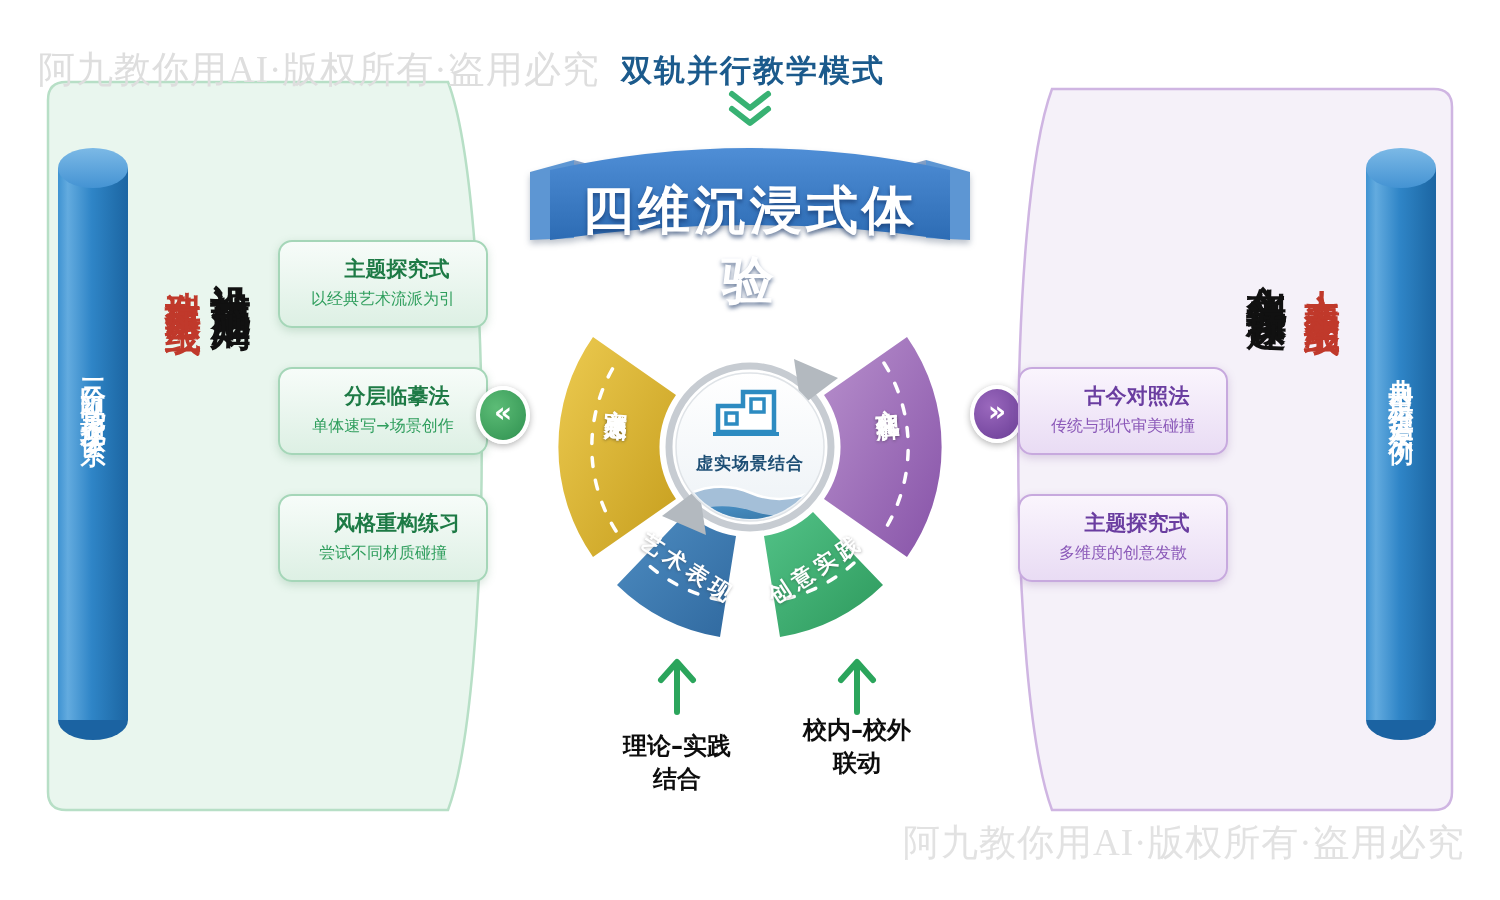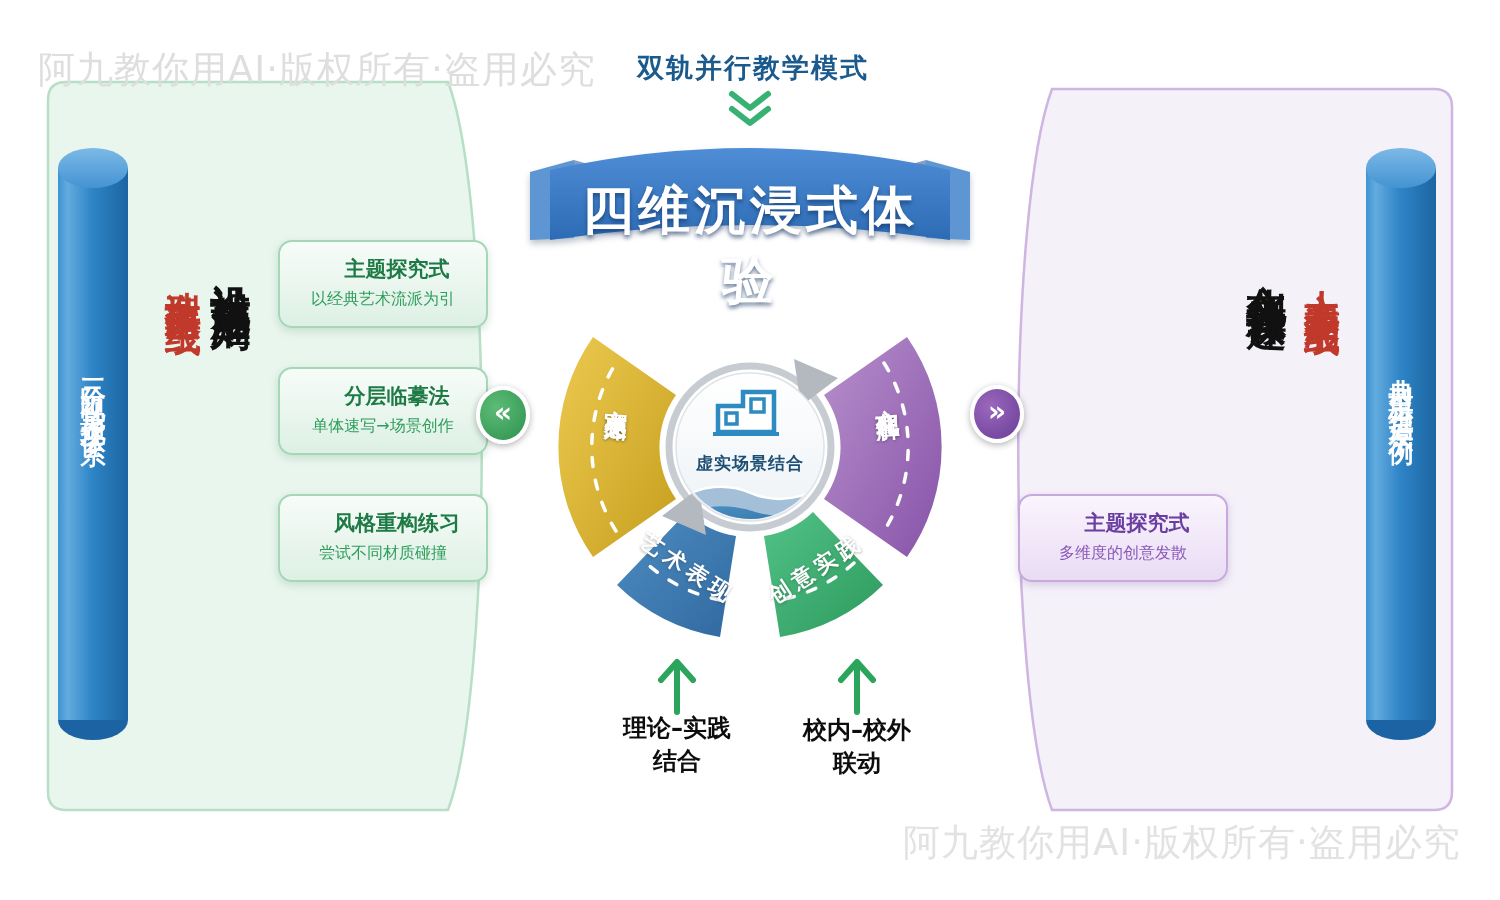--- a/index.html
+++ b/index.html
@@ -1,20 +1,20 @@
 <!DOCTYPE html>
 <html><head>
 <meta charset="utf-8">
 <style>
   html,body{margin:0;padding:0;background:#ffffff;}
   .stage{position:relative;width:1500px;height:900px;overflow:hidden;background:#ffffff;
          font-family:"DejaVu Sans","Liberation Sans",sans-serif;}
   .abs{position:absolute;}
-  .watermark{position:absolute;color:#dedede;font-size:37px;letter-spacing:1px;white-space:nowrap;}
-  .page-title{position:absolute;color:#1b5a8c;font-size:27px;font-weight:bold;text-align:center;letter-spacing:2px;font-family:Liberation Mono, monospace;}
+  .watermark{position:absolute;color:#dedede;font-size:37px;letter-spacing:1px;white-space:nowrap;font-family:Liberation Serif, serif;}
+  .page-title{position:absolute;color:#1b5a8c;font-size:31px;font-weight:bold;text-align:center;letter-spacing:2px;font-family:Liberation Mono, monospace;}
   .banner-title{position:absolute;color:#ffffff;font-size:52px;font-weight:bold;text-align:center;letter-spacing:4px;
                 text-shadow:0 3px 4px rgba(15,45,95,.6);}
   .workshop{position:absolute;color:#141414;font-size:28px;font-weight:bold;text-align:center;line-height:36px;}
   .core-label{position:absolute;color:#1d4e74;font-size:17px;font-weight:bold;text-align:center;letter-spacing:1px;}
   .vtext{position:absolute;writing-mode:vertical-rl;text-orientation:upright;font-weight:bold;white-space:nowrap;}
   .headline-red{color:#c0392b;font-size:36px;letter-spacing:4px;}
   .headline-black{color:#111111;font-size:40px;letter-spacing:4px;}
   .fan-label-v{position:absolute;writing-mode:vertical-rl;text-orientation:upright;color:#fff;font-weight:bold;
                font-size:23px;letter-spacing:3px;text-shadow:0 1px 3px rgba(40,40,40,.35);}
   .fan-label-r{position:absolute;color:#fff;font-weight:bold;font-size:22px;letter-spacing:5px;width:140px;text-align:center;
@@ -140,21 +140,21 @@
     <path d="M857,712 L857,666 M841,680 L857,662 L873,680" fill="none" stroke="#2ba55c" stroke-width="6" stroke-linecap="round" stroke-linejoin="round"></path>
   </svg>
 
   <div class="fan-label-v" style="left:603px;top:391px;transform:rotate(4deg)">审美感知</div>
   <div class="fan-label-v" style="left:871px;top:391px;transform:rotate(-4deg)">文化理解</div>
   <div class="fan-label-r" style="left:618px;top:554px;transform:rotate(33deg)">艺术表现</div>
   <div class="fan-label-r" style="left:746px;top:554px;transform:rotate(-33deg)">创意实践</div>
 
   <div class="core-label" style="left:690px;top:452px;width:120px">虚实场景结合</div>
 
-  <div class="note" style="left:592px;top:712px">
+  <div class="note" style="left:592px;top:730px">
     <div>理论–实践</div>
     <div>结合</div>
   </div>
   <div class="note" style="left:772px;top:714px">
     <div>校内–校外</div>
     <div>联动</div>
   </div>
 
   <div class="cyl" style="left:58px;top:148px">
     <div class="base"></div>
@@ -178,20 +178,24 @@
   <div class="card green" style="left:278px;top:494px">
     <div class="t">风格重构练习</div>
     <div class="d">尝试不同材质碰撞</div>
   </div>
   <div class="chev-circle green" style="left:476px;top:386px">
     <span>«</span>
   </div>
 
   <div class="chev-circle purple" style="left:970px;top:385px">
     <span>»</span>
+  </div>
+  <div class="card purple" style="left:1018px;top:367px">
+    <div class="t">古今对照法</div>
+    <div class="d">传统与现代审美碰撞</div>
   </div>
   <div class="card purple" style="left:1018px;top:494px">
     <div class="t">主题探究式</div>
     <div class="d">多维度的创意发散</div>
   </div>
   <div class="vtext headline-black" style="left:1240px;top:252px">文化创意设计课题</div>
   <div class="vtext headline-red" style="left:1297px;top:262px">人文素养浸润主线</div>
   <div class="cyl" style="left:1366px;top:148px">
     <div class="base"></div>
     <div class="body"></div>

